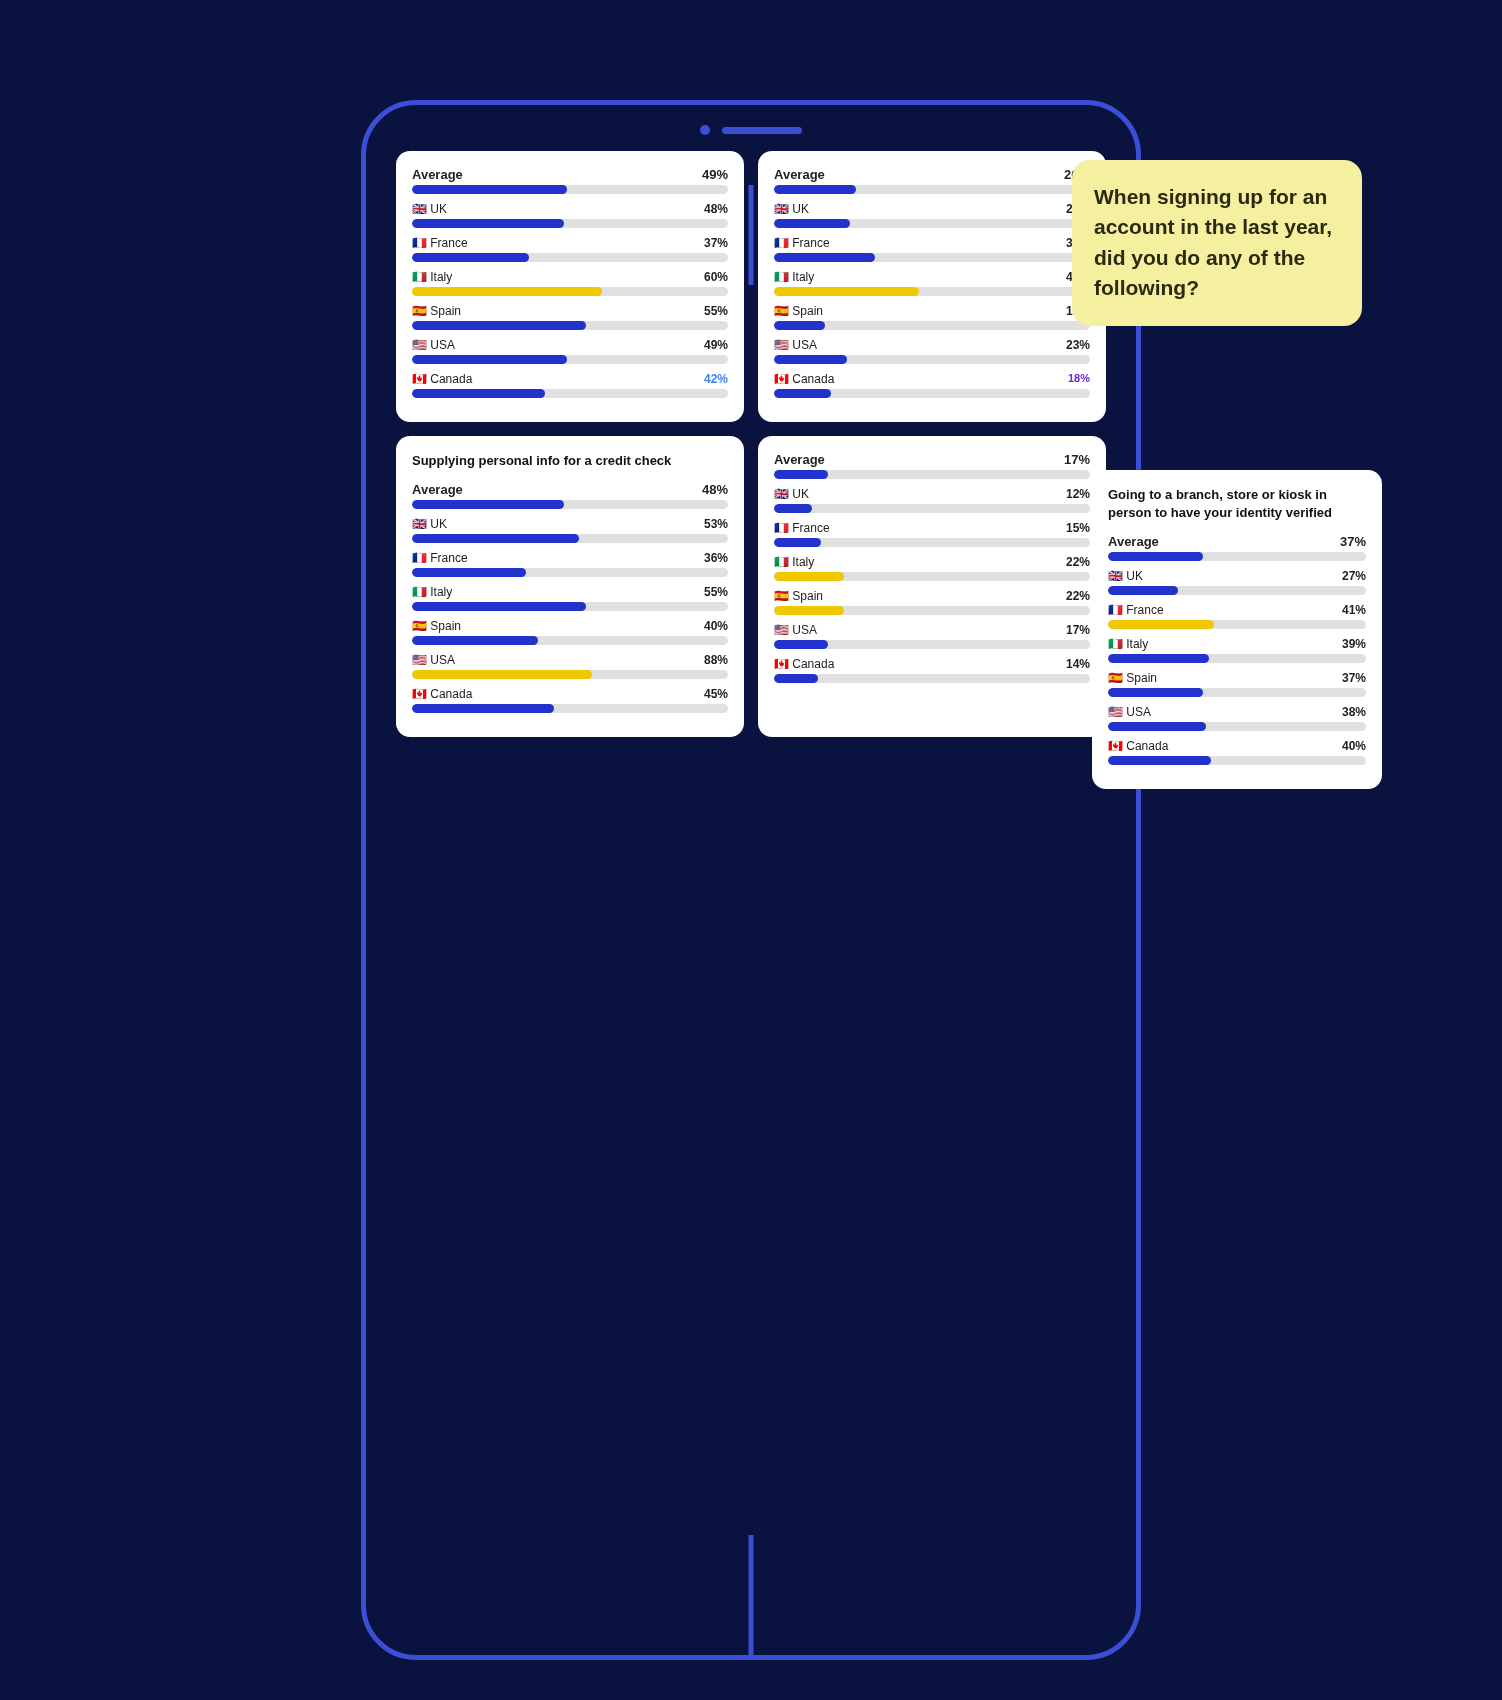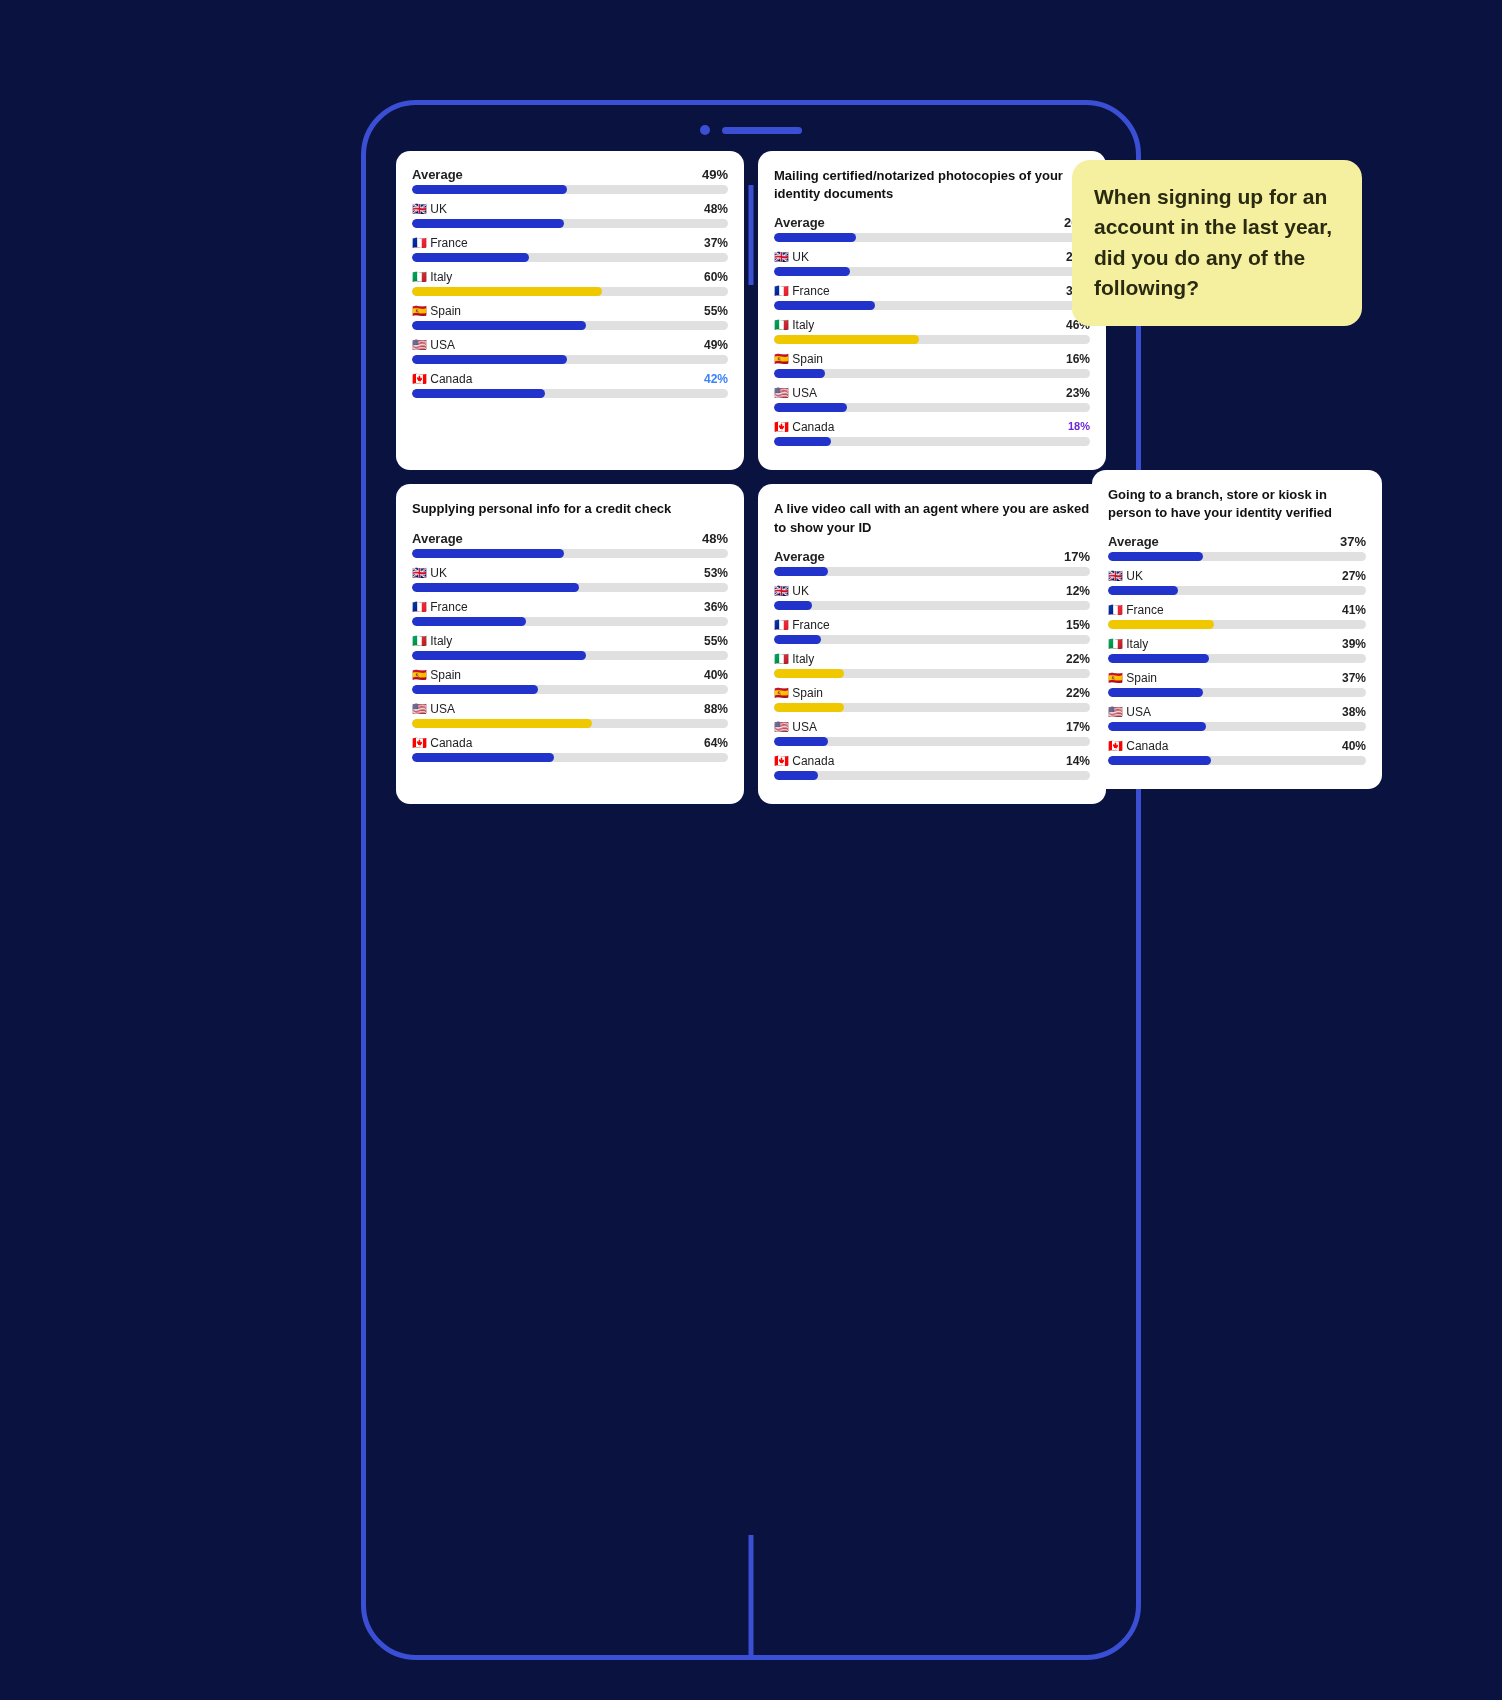--- a/index.html
+++ b/index.html
@@ -93,21 +93,20 @@
                 <span style="font-size: 12px; font-weight: 600; color: #3b82f6;">42%</span>
               </div>
               <div style="width: 100%; height: 9px; background: rgb(224, 224, 224); border-radius: 5px; overflow: hidden;">
                 <div style="width: 42%; height: 100%; background: rgb(34, 51, 204); border-radius: 5px;"></div>
               </div>
             </div>
           </div>
       </div>
 
       <div style="background:white; border-radius:14px; padding:16px;">
-        <div style="font-size:13px; font-weight:700; color:#111; margin-bottom:12px; line-height:1.4;">Mailing certified/notarized photocopies of your identity documents</div>
         <div id="bars-mailing">
             <div style="margin-bottom: 8px;">
               <div style="display: flex; justify-content: space-between; margin-bottom: 3px;">
                 <span style="font-size: 13px; font-weight: 700; color: rgb(34, 34, 34);">Average</span>
                 <span style="font-size: 13px; font-weight: 700; color: rgb(34, 34, 34);">26%</span>
               </div>
               <div style="width: 100%; height: 9px; background: rgb(224, 224, 224); border-radius: 5px; overflow: hidden;">
                 <div style="width: 26%; height: 100%; background: rgb(34, 51, 204); border-radius: 5px;"></div>
               </div>
             </div>
@@ -221,31 +220,30 @@
                 <span style="font-size: 12px; font-weight: 400; color: rgb(34, 34, 34);">🇺🇸 USA</span>
                 <span style="font-size: 12px; font-weight: 600; color: rgb(34, 34, 34);">88%</span>
               </div>
               <div style="width: 100%; height: 9px; background: rgb(224, 224, 224); border-radius: 5px; overflow: hidden;">
                 <div style="width: 57%; height: 100%; background: rgb(240, 200, 0); border-radius: 5px;"></div>
               </div>
             </div>
             <div style="margin-bottom: 8px;">
               <div style="display: flex; justify-content: space-between; margin-bottom: 3px;">
                 <span style="font-size: 12px; font-weight: 400; color: rgb(34, 34, 34);">🇨🇦 Canada</span>
-                <span style="font-size: 12px; font-weight: 600; color: rgb(34, 34, 34);">64%</span>
+                <span style="font-size: 12px; font-weight: 600; color: rgb(34, 34, 34);">45%</span>
               </div>
               <div style="width: 100%; height: 9px; background: rgb(224, 224, 224); border-radius: 5px; overflow: hidden;">
                 <div style="width: 45%; height: 100%; background: rgb(34, 51, 204); border-radius: 5px;"></div>
               </div>
             </div>
           </div>
       </div>
 
       <div style="background:white; border-radius:14px; padding:16px;">
-        <div style="font-size:13px; font-weight:700; color:#111; margin-bottom:12px; line-height:1.4;">A live video call with an agent where you are asked to show your ID</div>
         <div id="bars-video-call">
             <div style="margin-bottom: 8px;">
               <div style="display: flex; justify-content: space-between; margin-bottom: 3px;">
                 <span style="font-size: 13px; font-weight: 700; color: rgb(34, 34, 34);">Average</span>
                 <span style="font-size: 13px; font-weight: 700; color: rgb(34, 34, 34);">17%</span>
               </div>
               <div style="width: 100%; height: 9px; background: rgb(224, 224, 224); border-radius: 5px; overflow: hidden;">
                 <div style="width: 17%; height: 100%; background: rgb(34, 51, 204); border-radius: 5px;"></div>
               </div>
             </div>

